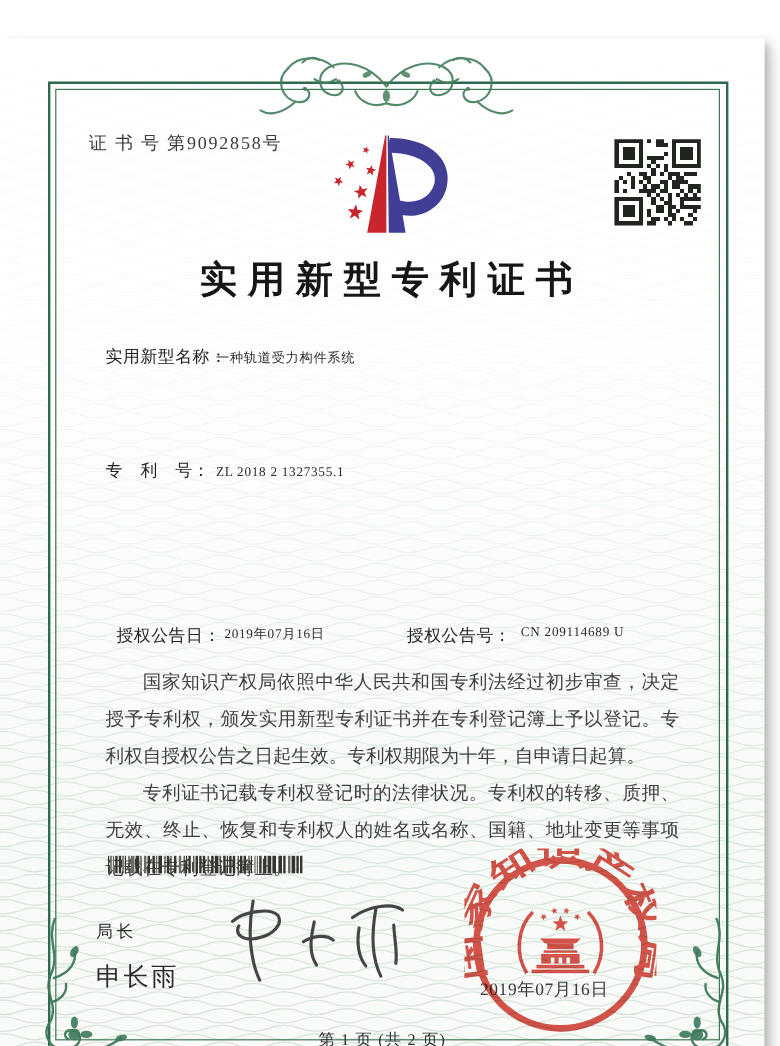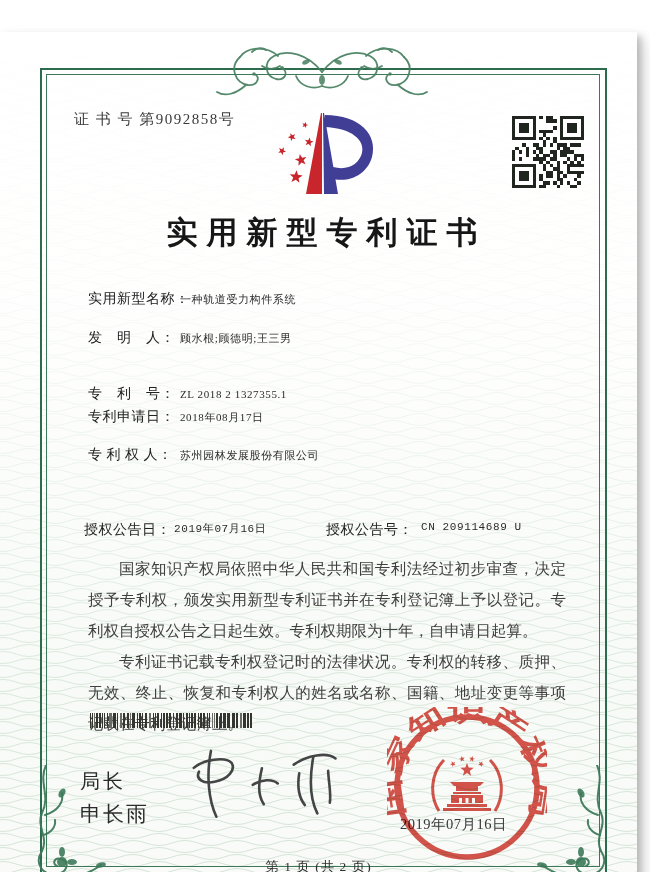--- a/index.html
+++ b/index.html
@@ -45,29 +45,29 @@
   .qr{position:absolute;left:512px;top:84px;z-index:4;}
   .title{
     position:absolute;left:0;top:180px;width:644px;z-index:4;margin:0;
     text-align:center;font-size:31px;font-weight:700;color:#161616;
     letter-spacing:9px;text-indent:9px;
   }
   .fields{position:absolute;left:0;top:0;z-index:4;width:637px;height:859px;}
   .row{position:absolute;left:88px;width:486px;white-space:nowrap;color:#262626;}
   .lab{display:inline-block;width:92px;font-size:14px;letter-spacing:.5px;color:#222;}
   .val{font-size:11px;letter-spacing:.6px;color:#2b2b2b;}
-  .grant-row{position:absolute;left:84px;width:500px;height:20px;font-family:Liberation Mono, monospace;}
+  .grant-row{position:absolute;left:97px;width:500px;height:20px;}
   .g-abs{position:absolute;top:0;white-space:nowrap;}
   .paras{
     position:absolute;left:88px;top:521px;width:478px;z-index:4;
     font-size:15.5px;line-height:31px;color:#404040;text-align:justify;
   }
   .paras p{margin:0;text-indent:2em;}
   .barcode{position:absolute;left:90px;top:681px;z-index:4;}
-  .role{position:absolute;left:80px;top:736px;z-index:4;font-size:20px;letter-spacing:3px;color:#2b2b2b;}
+  .role{position:absolute;left:80px;top:736px;z-index:4;font-size:14px;letter-spacing:3px;color:#2b2b2b;}
   .signer{position:absolute;left:80px;top:768px;z-index:4;font-size:21px;letter-spacing:2px;color:#2b2b2b;}
   .signature{position:absolute;left:183px;top:710px;z-index:4;}
   .seal-date{
     position:absolute;left:400px;top:783px;z-index:5;width:140px;
     font-size:14.5px;letter-spacing:.5px;color:#38383a;white-space:nowrap;
   }
   .seal{position:absolute;left:387px;top:675px;z-index:6;opacity:.92;mix-blend-mode:multiply;}
   .pageinfo{
     position:absolute;left:0;top:826px;width:637px;z-index:4;
     text-align:center;font-size:13.5px;color:#303030;letter-spacing:1px;
@@ -411,31 +411,22 @@
       <rect x="1" y="15" width="5" height="5" fill="#ffffff"></rect>
       <rect x="2" y="16" width="3" height="3" fill="#20251f"></rect>
     </svg>
 
   <h1 class="title">实用新型专利证书</h1>
 
   <div class="fields">
     <div class="row" style="top:257px">
       <span class="lab">实用新型名称：</span><span class="val">一种轨道受力构件系统</span>
     </div>
-    <div class="row" style="top:296px">
-      <span class="lab">发　明　人：</span><span class="val">顾水根;顾德明;王三男</span>
-    </div>
     <div class="row" style="top:352px">
       <span class="lab">专　利　号：</span><span class="val">ZL 2018 2 1327355.1</span>
-    </div>
-    <div class="row" style="top:375px">
-      <span class="lab">专利申请日：</span><span class="val">2018年08月17日</span>
-    </div>
-    <div class="row" style="top:413px">
-      <span class="lab">专 利 权 人：</span><span class="val">苏州园林发展股份有限公司</span>
     </div>
     <div class="grant-row" style="top:489px">
       <span class="g-abs lab" style="left:0">授权公告日：</span>
       <span class="g-abs val" style="left:90px">2019年07月16日</span>
       <span class="g-abs lab" style="left:242px;width:auto">授权公告号：</span>
       <span class="g-abs val" style="left:337px">CN 209114689 U</span>
     </div>
   </div>
 
   <div class="paras">

